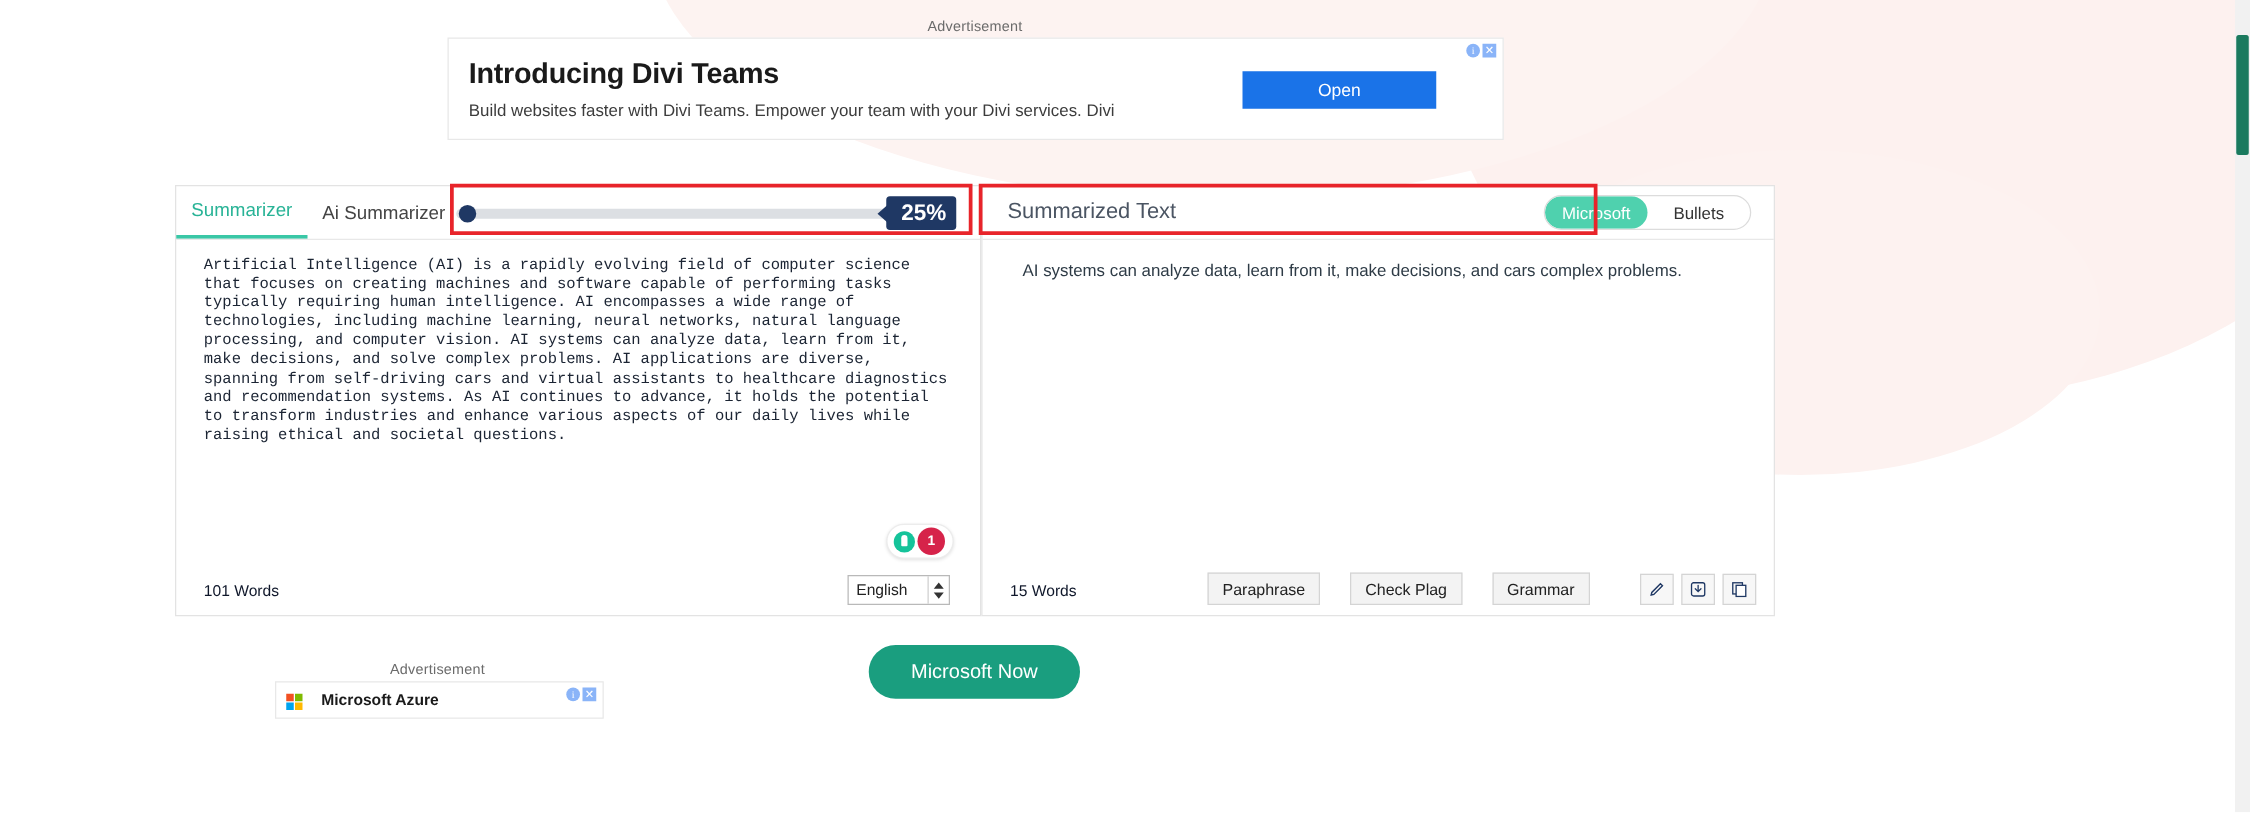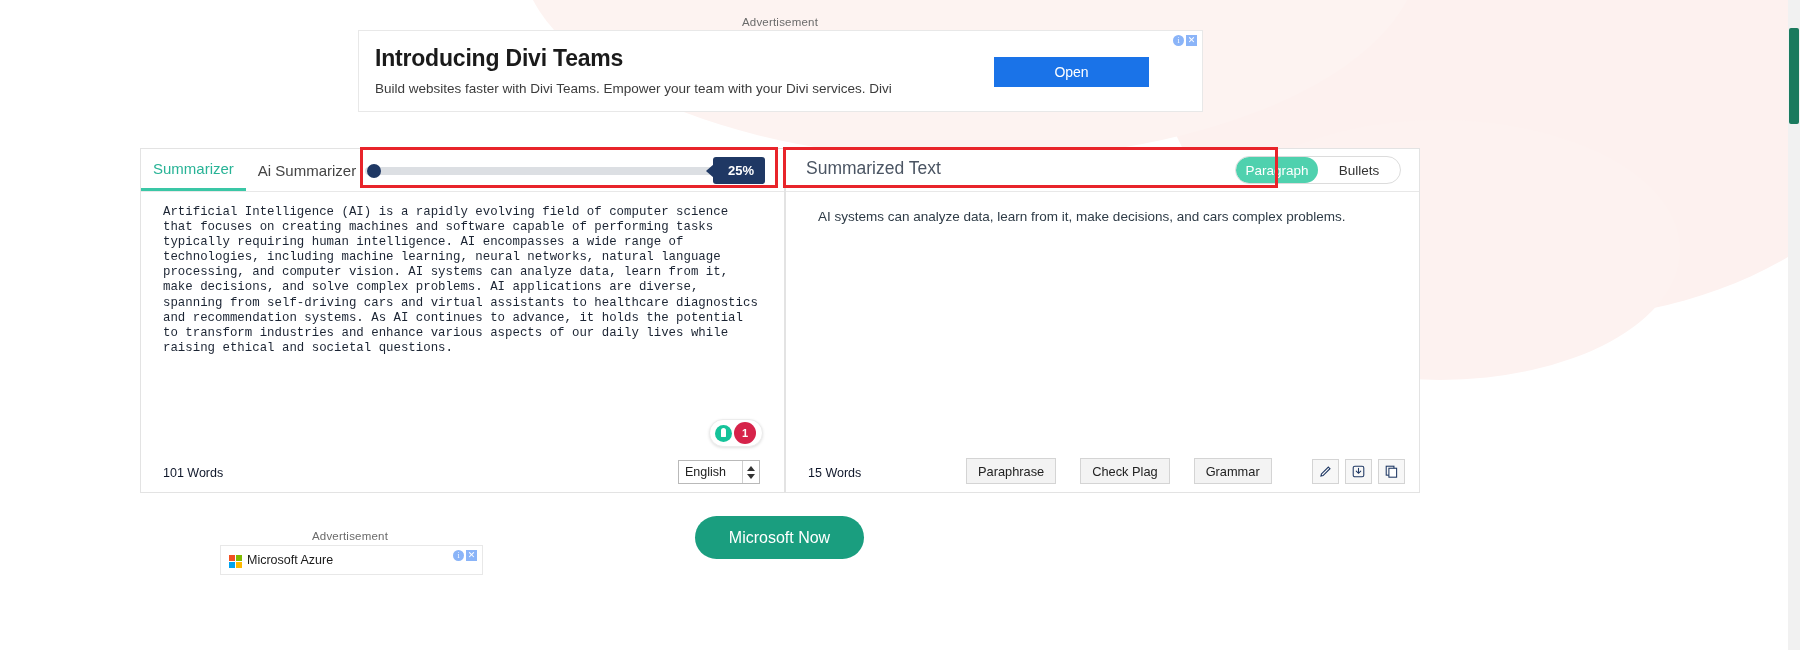--- a/index.html
+++ b/index.html
@@ -112,21 +112,21 @@
   .slider-track {
     position: absolute; left: 0; top: 10px; width: 352px; height: 8px;
     background: #dcdfe3; border-radius: 4px; cursor: pointer;
   }
   .slider-knob {
     position: absolute; left: 2px; top: 7px; width: 14px; height: 14px;
     background: #1f3864; border-radius: 50%; cursor: pointer;
   }
   .slider-badge {
     position: absolute; right: 0; top: 0; height: 27px; min-width: 52px;
-    background: #1f3864; color: #fff; font-size: 13px; font-weight: 700;
+    background: #1f3864; color: #fff; font-size: 18px; font-weight: 700;
     display: flex; align-items: center; justify-content: center;
     padding: 0 8px 0 12px; border-radius: 3px;
   }
   .slider-badge::before {
     content: ""; position: absolute; left: -7px; top: 50%;
     transform: translateY(-50%);
     border-top: 7px solid transparent; border-bottom: 7px solid transparent;
     border-right: 8px solid #1f3864;
   }
 
@@ -244,21 +244,21 @@
   .ad-bottom {
     position: absolute; left: 220px; top: 545px; width: 263px; height: 30px;
     background: #fff; border: 1px solid #e8e8e8; overflow: hidden; z-index: 6;
   }
   .ad-bottom-logo {
     position: absolute; left: 8px; top: 9px; width: 13px; height: 13px;
     display: grid; grid-template-columns: 1fr 1fr; grid-template-rows: 1fr 1fr; gap: 1px;
   }
   .ad-bottom-logo span { display: block; }
   .ad-bottom-title {
-    position: absolute; left: 26px; top: 7px; font-size: 12.5px; color: #1a1a1a; font-weight: 400;
+    position: absolute; left: 36px; top: 7px; font-size: 12.5px; color: #1a1a1a; font-weight: 700;
   }
 </style>
 </head>
 <body>
 
 <div id="page">
 
   <div class="blob-a"></div>
   <div class="blob-b"></div>
   <div class="blob-c"></div>
@@ -311,21 +311,21 @@
         <i class="up"></i>
           <i class="down"></i>
       </span>
     </div>
   </div>
 
   <div class="panel" id="right-panel">
     <div class="sum-title">Summarized Text</div>
 
     <div class="seg">
-      <div class="seg-item active">Paragraph</div>
+      <div class="seg-item active">Microsoft</div>
       <div class="seg-item">Bullets</div>
     </div>
 
     <div class="panel-divider"></div>
 
     <div class="sum-body">AI systems can analyze data, learn from it, make decisions, and cars complex problems.</div>
 
     <div class="word-count">15 Words</div>
 
     <div class="act-row">

